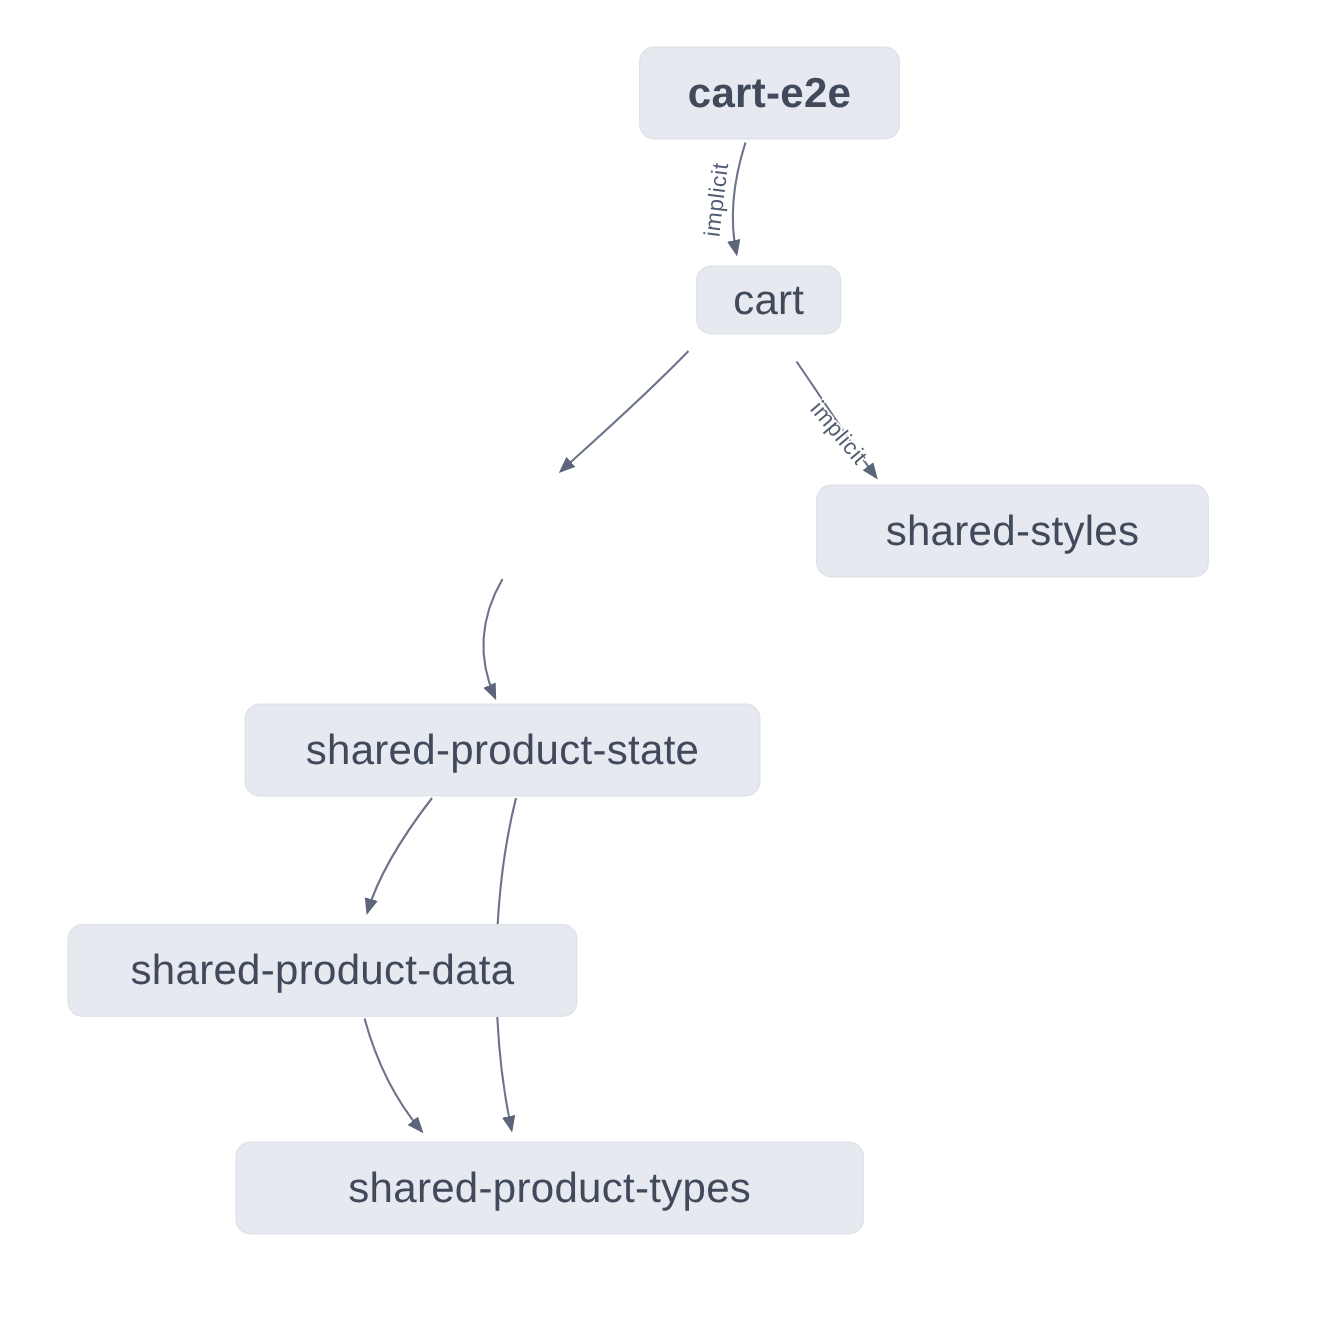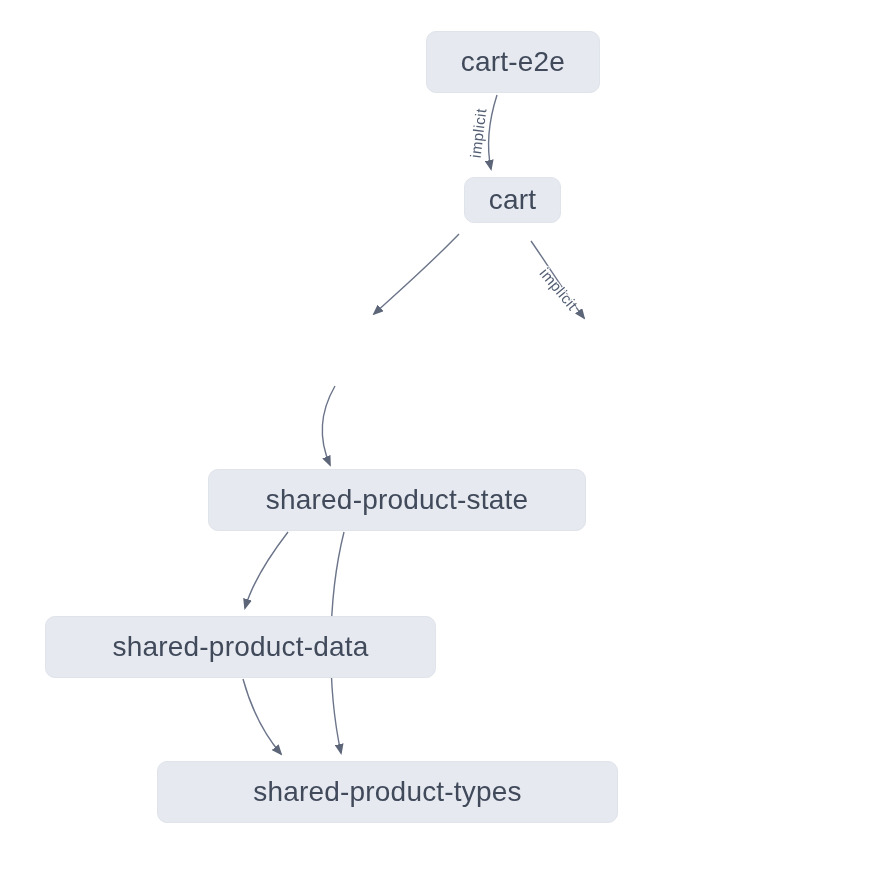--- a/index.html
+++ b/index.html
@@ -48,27 +48,27 @@
   .edge-label {
     position: absolute;
     z-index: 3;
     color: #535e73;
     font-size: 15px;
     letter-spacing: 0.5px;
     white-space: nowrap;
     text-shadow: -1px -1px 0 #fff, 1px -1px 0 #fff, -1px 1px 0 #fff, 1px 1px 0 #fff, 0 0 3px #fff;
   }
   
-  .n-cart-e2e              { left: 426px; top: 31px;  width: 174px; height: 62px; }
+  .n-cart-e2e              { left: 426px; top: 31px;  width: 174px; height: 62px; font-weight: bold; }
   .n-cart                  { left: 464px; top: 177px; width: 97px;  height: 46px; }
   .n-cart-cart-page        { left: 218px; top: 323px; width: 272px; height: 62px; }
   .n-shared-styles         { left: 544px; top: 323px; width: 262px; height: 62px; }
-  .n-shared-product-state  { left: 163px; top: 469px; width: 378px; height: 62px; margin-left: 45px; }
-  .n-shared-product-data   { left: 45px;  top: 616px; width: 391px; height: 62px; }
-  .n-shared-product-types  { left: 157px; top: 761px; width: 461px; height: 62px; }
+  .n-shared-product-state  { left: 163px; top: 469px; width: 344px; height: 62px; }
+  .n-shared-product-data   { left: 45px;  top: 616px; width: 340px; height: 62px; }
+  .n-shared-product-types  { left: 157px; top: 761px; width: 419px; height: 62px; }
   
   .el-1 { left: 478px; top: 133px; transform: translate(-50%, -50%) rotate(-83deg); }
   .el-2 { left: 559px; top: 289px; transform: translate(-50%, -50%) rotate(50deg); }
 </style>
 </head>
 <body>
 
 <div class="canvas">
 
   <svg class="edges-layer" viewBox="0 0 896 886" xmlns="http://www.w3.org/2000/svg">
@@ -81,20 +81,21 @@
     <path class="edge" d="M 459,234 C 428,266 398,292 374,314" marker-end="url(#arrow)"></path>
     <path class="edge" d="M 531,241 C 549,267 566,294 584,318" marker-end="url(#arrow)"></path>
     <path class="edge" d="M 335,386 C 320,412 318,438 330,465" marker-end="url(#arrow)"></path>
     <path class="edge" d="M 288,532 C 268,558 252,584 245,608" marker-end="url(#arrow)"></path>
     <path class="edge" d="M 344,532 C 327,600 327,688 341,753" marker-end="url(#arrow)"></path>
     <path class="edge" d="M 243,679 C 251,708 264,734 281,754" marker-end="url(#arrow)"></path>
   </svg>
 
   <div class="node n-cart-e2e">cart-e2e</div>
   <div class="node n-cart">cart</div>
+  <div class="node n-shared-styles">shared-styles</div>
   <div class="node n-shared-product-state">shared-product-state</div>
   <div class="node n-shared-product-data">shared-product-data</div>
   <div class="node n-shared-product-types">shared-product-types</div>
 
   <div class="edge-label el-1">implicit</div>
   <div class="edge-label el-2">implicit</div>
 
 </div>
 
 </body></html>

